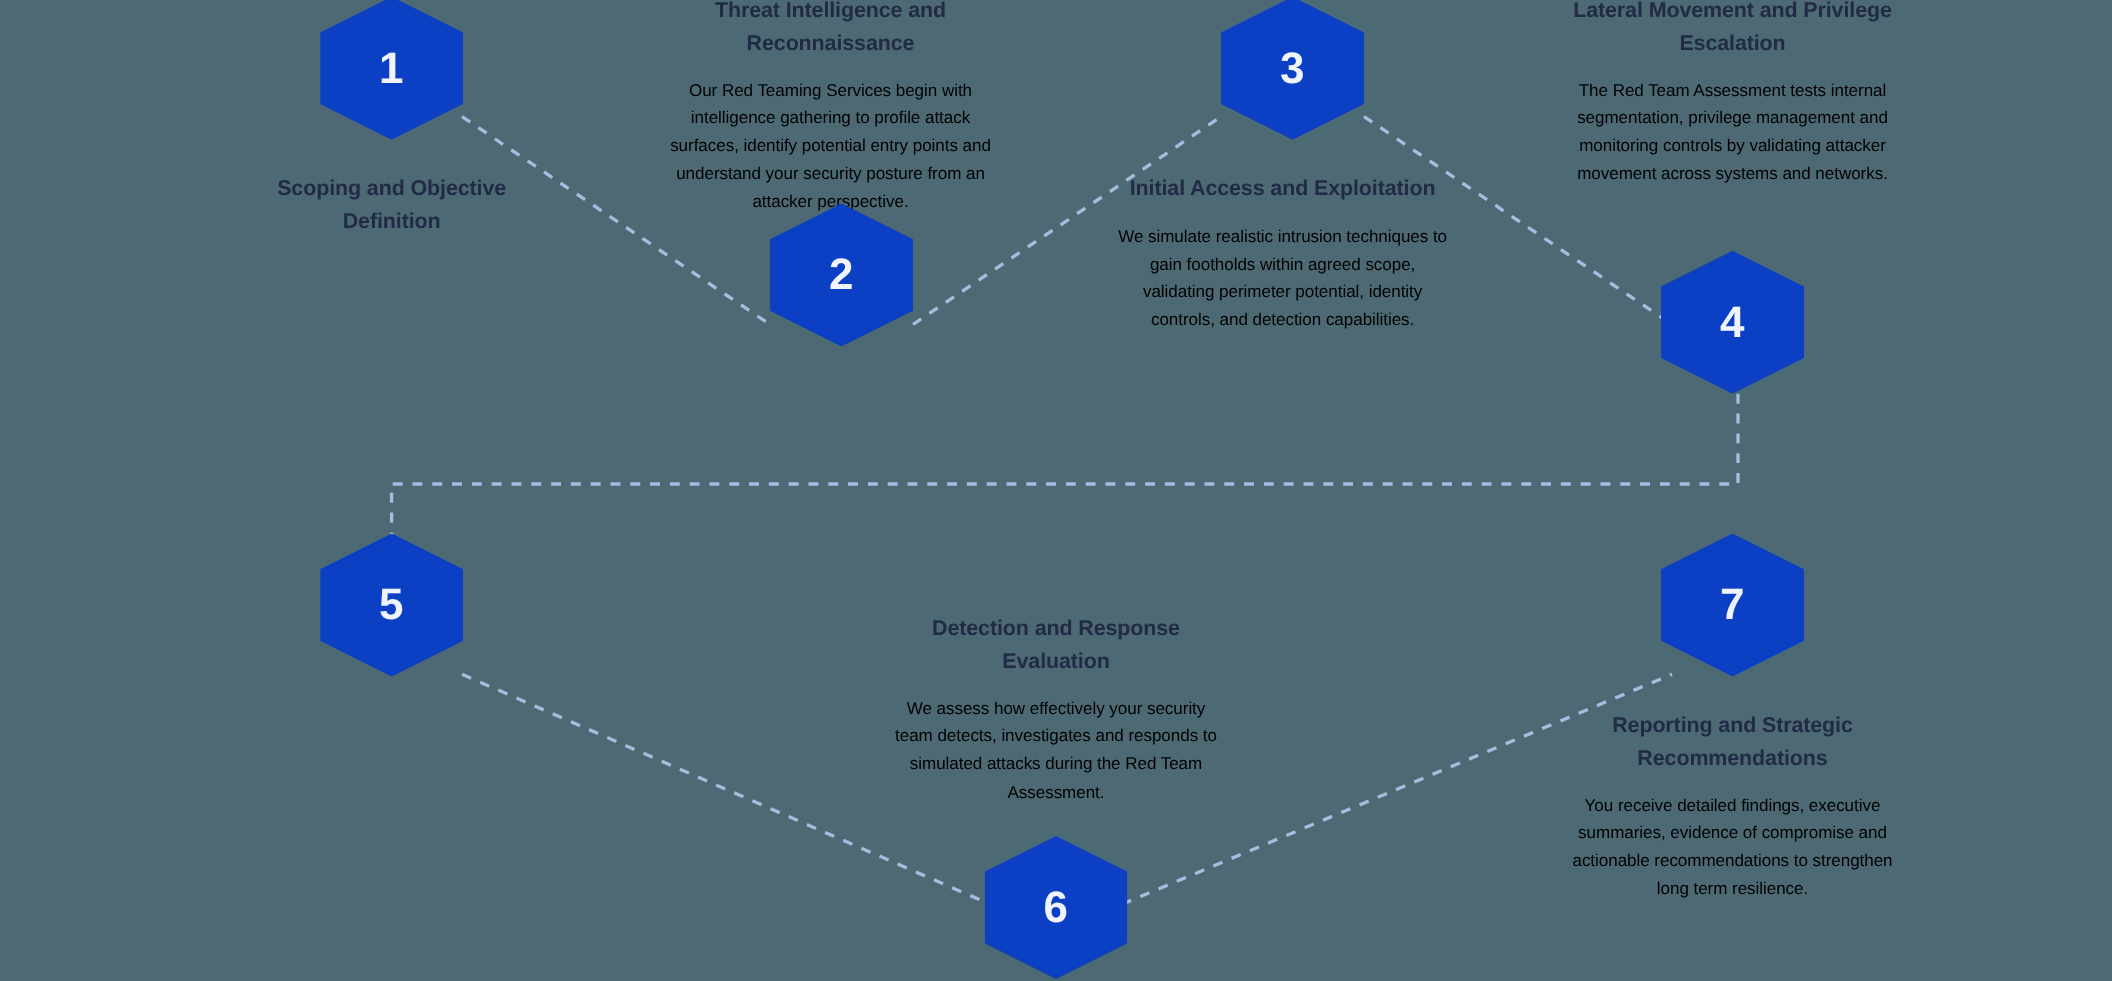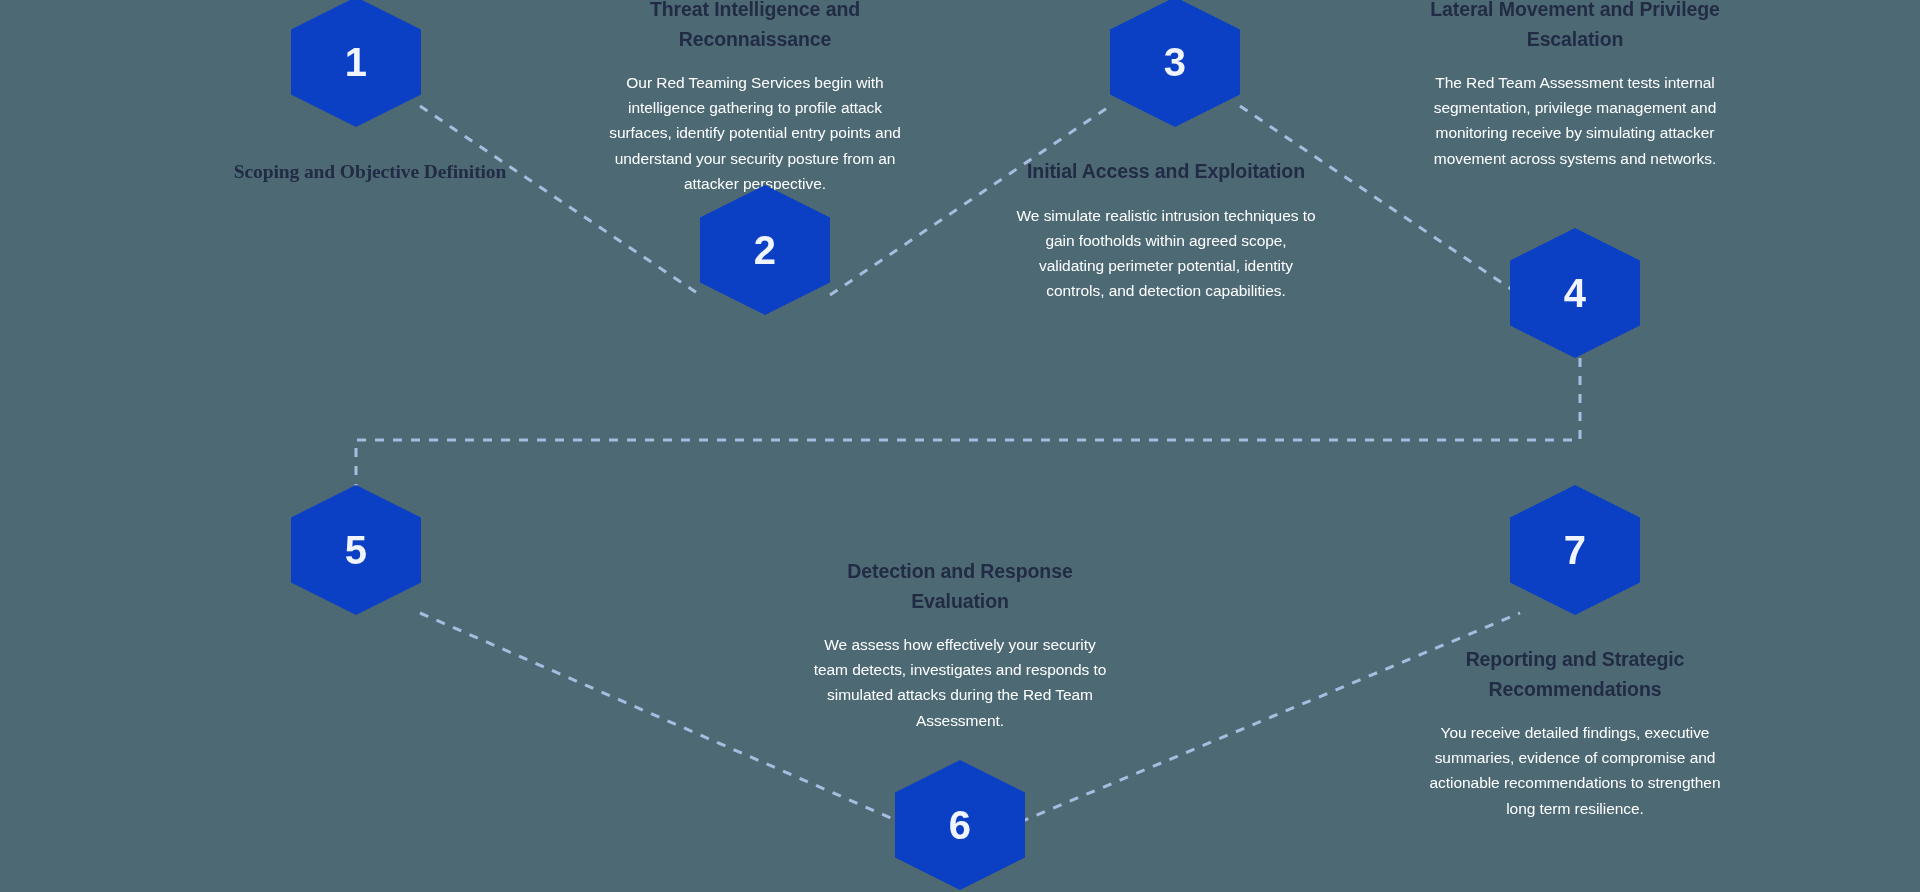--- a/index.html
+++ b/index.html
@@ -70,21 +70,21 @@
   .step-title {
     color: #222b45;
     font-size: 19.5px;
     font-weight: bold;
     line-height: 1.52;
     letter-spacing: -0.1px;
     margin-bottom: 16px;
   }
 
   .step-desc {
-    color: #ffffff;
+    color: #000000;
     font-size: 15.5px;
     font-weight: 500;
     line-height: 1.62;
     letter-spacing: -0.05px;
   }
 </style>
 </head>
 <body>
 
 <div id="diagram-root">
@@ -141,37 +141,37 @@
       <span class="hex-number">6</span>
     </div>
   </div>
 
   <div class="hex-node" style="left:1510px; top:485px;">
     <div class="hex-shape">
       <span class="hex-number">7</span>
     </div>
   </div>
 
-  <div class="step-block" style="left:220px; top:157px;font-family:Liberation Serif, serif;">
+  <div class="step-block" style="left:206px; top:157px;">
     <div class="step-title">Scoping and Objective Definition</div>
   </div>
 
   <div class="step-block" style="left:605px; top:-5px;">
     <div class="step-title">Threat Intelligence and Reconnaissance</div>
     <div class="step-desc">Our Red Teaming Services begin with intelligence gathering to profile attack surfaces, identify potential entry points and understand your security posture from an attacker perspective.</div>
   </div>
 
   <div class="step-block" style="left:1016px; top:157px;">
     <div class="step-title">Initial Access and Exploitation</div>
     <div class="step-desc">We simulate realistic intrusion techniques to gain footholds within agreed scope, validating perimeter potential, identity controls, and detection capabilities.</div>
   </div>
 
   <div class="step-block" style="left:1425px; top:-5px;">
     <div class="step-title">Lateral Movement and Privilege Escalation</div>
-    <div class="step-desc">The Red Team Assessment tests internal segmentation, privilege management and monitoring receive by simulating attacker movement across systems and networks.</div>
+    <div class="step-desc">The Red Team Assessment tests internal segmentation, privilege management and monitoring controls by validating attacker movement across systems and networks.</div>
   </div>
 
 
   <div class="step-block" style="left:810px; top:557px;">
     <div class="step-title">Detection and Response Evaluation</div>
     <div class="step-desc">We assess how effectively your security team detects, investigates and responds to simulated attacks during the Red Team Assessment.</div>
   </div>
 
   <div class="step-block" style="left:1425px; top:645px;">
     <div class="step-title">Reporting and Strategic Recommendations</div>

